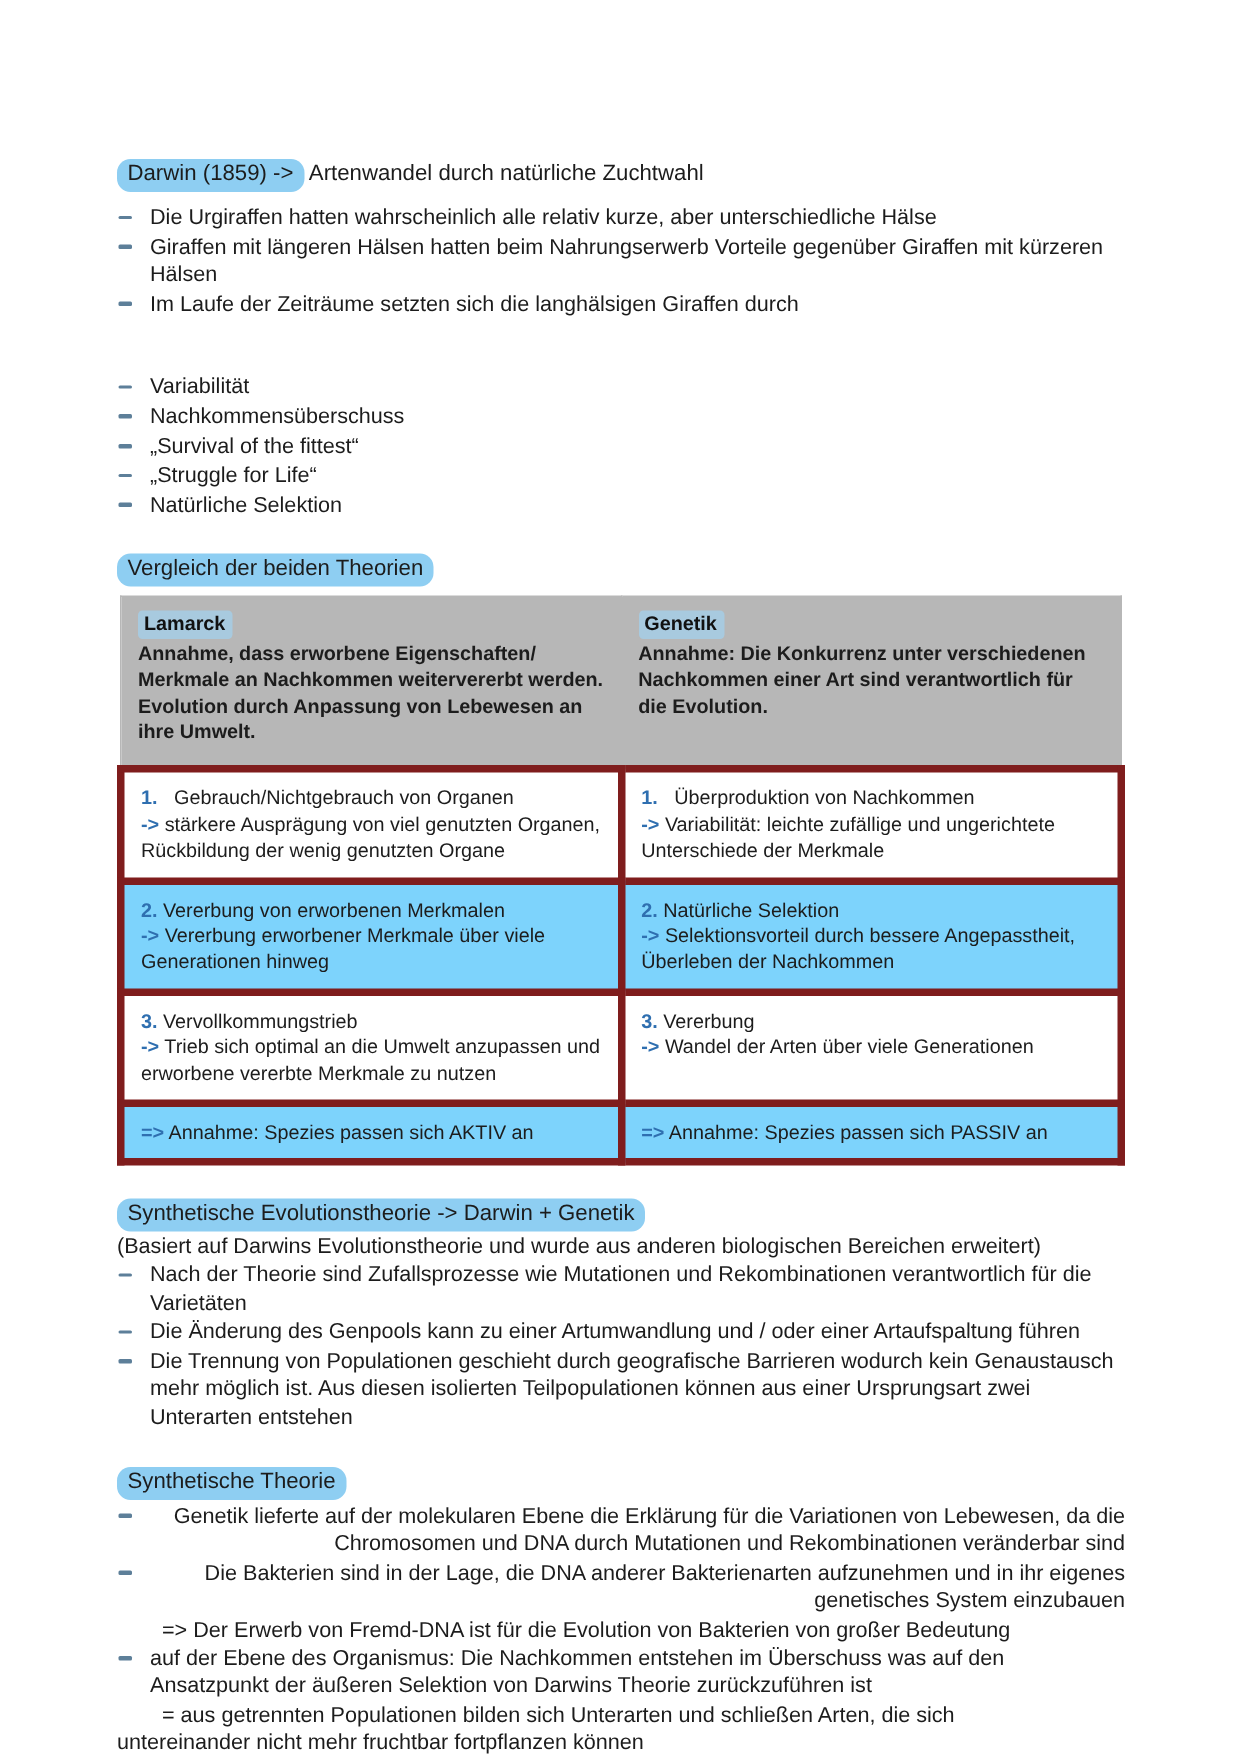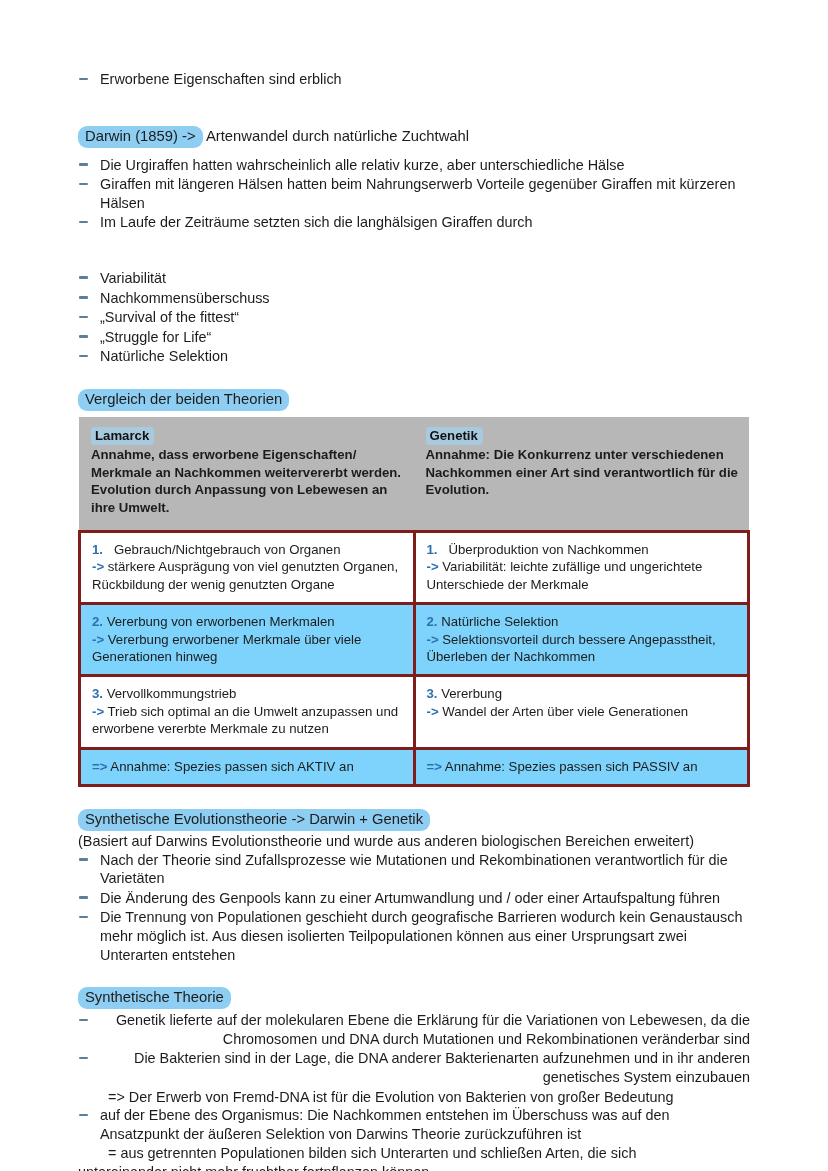--- a/index.html
+++ b/index.html
@@ -77,21 +77,21 @@
     border-collapse: collapse;
     table-layout: fixed;
     margin-top: 6px;
   }
   .cmp-table td {
     vertical-align: top;
     padding: 8px 10px 9px 11px;
     font-size: 13.2px;
     line-height: 17.4px;
     color: #1c1c1c;
-    border: 3px solid #7f1d1d;
+    border: 5px solid #7f1d1d;
   }
   .cmp-head td {
     background: #b7b7b7;
     font-weight: bold;
     border: 1px solid #b7b7b7;
     padding-bottom: 14px;
     padding-top: 9px;
   }
   .cmp-head .name-chip {
     display: inline-block;
@@ -117,26 +117,20 @@
     color: #1c1c1c;
   }
   .indent-2 { padding-left: 30px; }
 </style>
 </head>
 <body>
 
 <div class="page">
   <div class="content">
 
-    <ul class="blist">
-      <li class="bitem">
-        <span class="dash"></span>
-        <span>Erworbene Eigenschaften sind erblich</span>
-      </li>
-    </ul>
 
     <div class="gap-lg"></div>
 
     <div class="hl-wrap">
       <span class="hl">Darwin (1859) -&gt;</span><span class="hl-after"> Artenwandel durch natürliche Zuchtwahl</span>
     </div>
 
     <ul class="blist" style="margin-top:8px;">
       <li class="bitem">
         <span class="dash"></span>
@@ -268,21 +262,21 @@
       <span class="hl">Synthetische Theorie</span>
     </div>
 
     <ul class="blist" style="margin-top:2px;text-align:right;">
       <li class="bitem">
         <span class="dash"></span>
         <span>Genetik lieferte auf der molekularen Ebene die Erklärung für die Variationen von Lebewesen, da die Chromosomen und DNA durch Mutationen und Rekombinationen veränderbar sind</span>
       </li>
       <li class="bitem">
         <span class="dash"></span>
-        <span>Die Bakterien sind in der Lage, die DNA anderer Bakterienarten aufzunehmen und in ihr anderen genetisches System einzubauen</span>
+        <span>Die Bakterien sind in der Lage, die DNA anderer Bakterienarten aufzunehmen und in ihr eigenes genetisches System einzubauen</span>
       </li>
     </ul>
     <div class="plain indent-2">=&gt; Der Erwerb von Fremd-DNA ist für die Evolution von Bakterien von großer Bedeutung</div>
 
     <ul class="blist">
       <li class="bitem">
         <span class="dash"></span>
         <span>auf der Ebene des Organismus: Die Nachkommen entstehen im Überschuss was auf den Ansatzpunkt der äußeren Selektion von Darwins Theorie zurückzuführen ist</span>
       </li>
     </ul>

